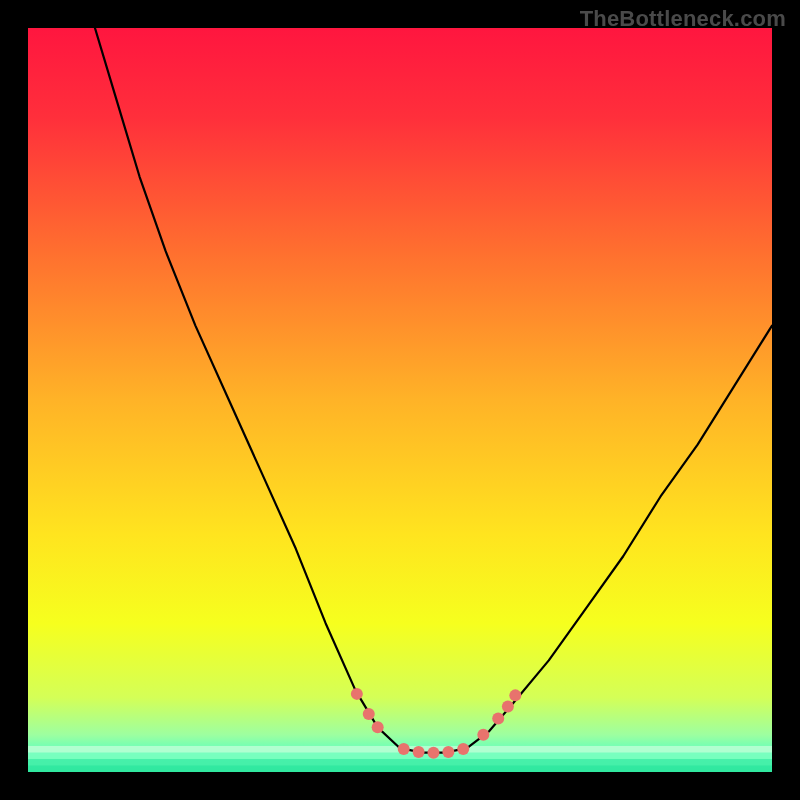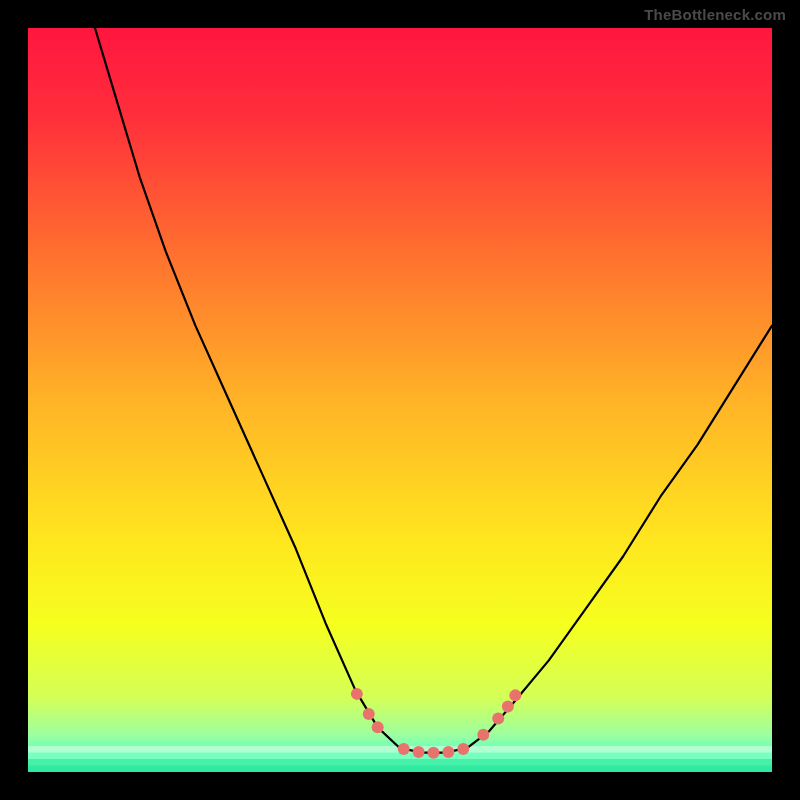--- a/index.html
+++ b/index.html
@@ -23,21 +23,21 @@
     left: 28px;
     top: 28px;
     width: 744px;
     height: 744px;
   }
   .watermark {
     position: absolute;
     top: 6px;
     right: 14px;
     color: #4a4a4a;
-    font-size: 15px;
+    font-size: 22px;
     font-weight: 600;
     letter-spacing: 0.2px;
     user-select: none;
   }
   svg { display: block; }
 </style>
 </head>
 <body>
 
 <div class="frame">

